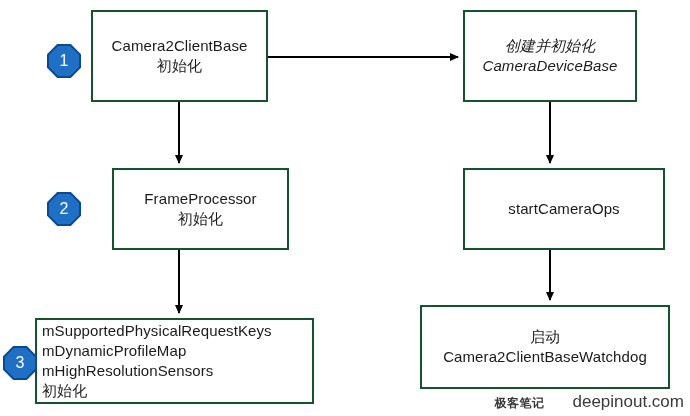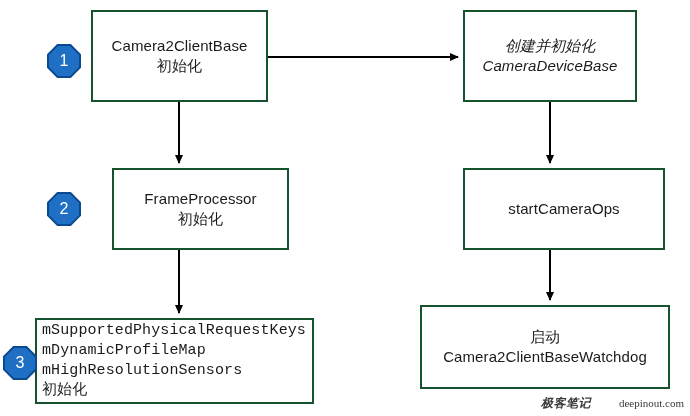--- a/index.html
+++ b/index.html
@@ -32,21 +32,20 @@
     white-space: pre-line;
     letter-spacing: 0.1px;
   }
   .node.left-align {
     justify-content: flex-start;
     align-items: center;
     text-align: left;
     padding-left: 5px;
     line-height: 1.33;
     font-size: 15px;
-    font-family: Liberation Mono, monospace;
   }
   .badge-outer {
     position: absolute;
     width: 34px;
     height: 34px;
     background: #0a4a8f;
     clip-path: polygon(30% 0%, 70% 0%, 100% 30%, 100% 70%, 70% 100%, 30% 100%, 0% 70%, 0% 30%);
   }
   .badge-inner {
     position: absolute;
@@ -75,28 +74,27 @@
     right: 6px;
     bottom: 4px;
     font-size: 12px;
     color: #3a3a3a;
     font-family: "DejaVu Serif", serif;
     white-space: nowrap;
   }
   .watermark .wm-cn {
     font-family: "DejaVu Sans", sans-serif;
     font-weight: bold;
-    font-style: italic;
     font-size: 12px;
     letter-spacing: 0.5px;
     margin-left: 42px;
   }
   .watermark .wm-en {
-    font-family: Liberation Serif, serif;
-    font-size: 11px;
+    font-family: Liberation Sans, sans-serif;
+    font-size: 17px;
     letter-spacing: 0px;
     padding-left: 28px;
   }
 </style>
 </head>
 <body>
 
 <div id="canvas">
 
   <svg class="edges" viewBox="0 0 690 416">

